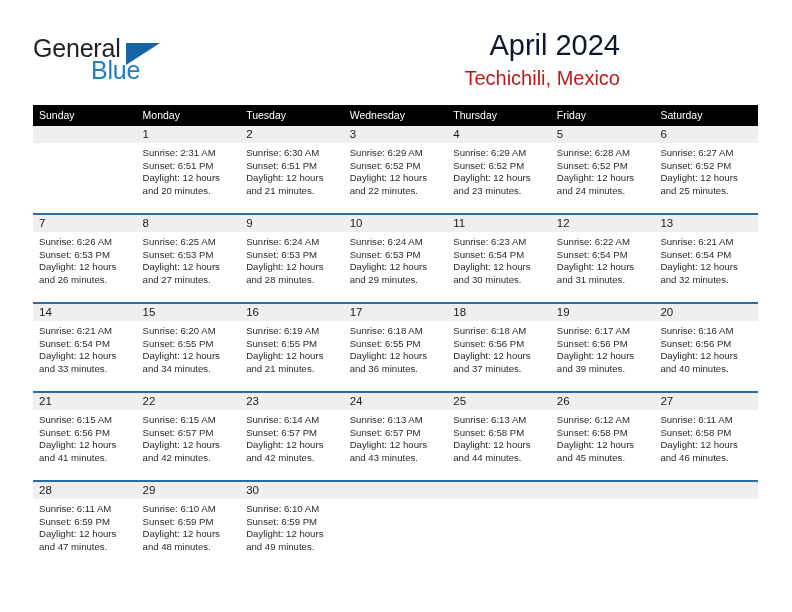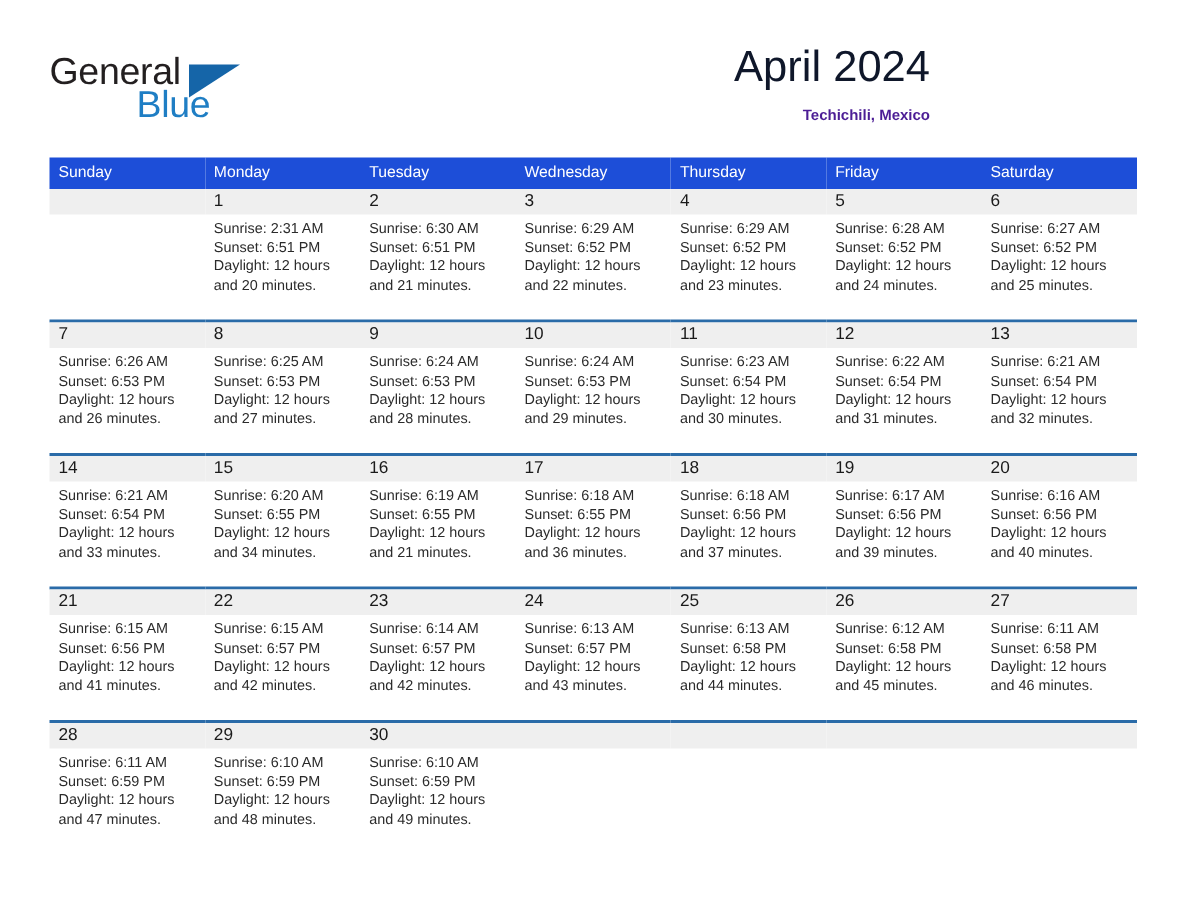--- a/index.html
+++ b/index.html
@@ -72,39 +72,39 @@
     text-align: right;
   }
   .cal-title {
     font-size: 29px;
     font-weight: normal;
     color: #0f172a;
     line-height: 34px;
     white-space: nowrap;
   }
   .cal-subtitle {
-    font-size: 10px;
-    font-weight: bold;
-    color: #4c1d95;
+    font-size: 20px;
+    font-weight: normal;
+    color: #b91c1c;
     line-height: 20px;
     margin-top: 6px;
     white-space: nowrap;
   }
 
   
   .calendar {
     position: absolute;
     left: 33px;
     top: 105px;
     width: 725px;
     border-collapse: collapse;
     table-layout: fixed;
   }
   .calendar th {
-    background: #1d4ed8;
+    background: #000000;
     color: #ffffff;
     font-size: 10.5px;
     font-weight: normal;
     text-align: left;
     padding: 5px 0 5px 6px;
     height: 11px;
     line-height: 11px;
     border: none;
   }
   .calendar td {

